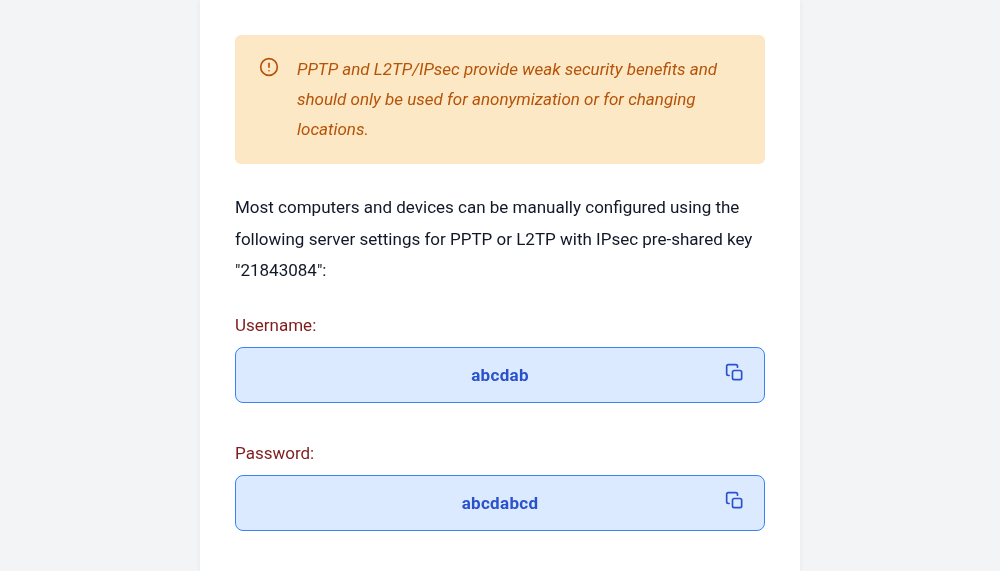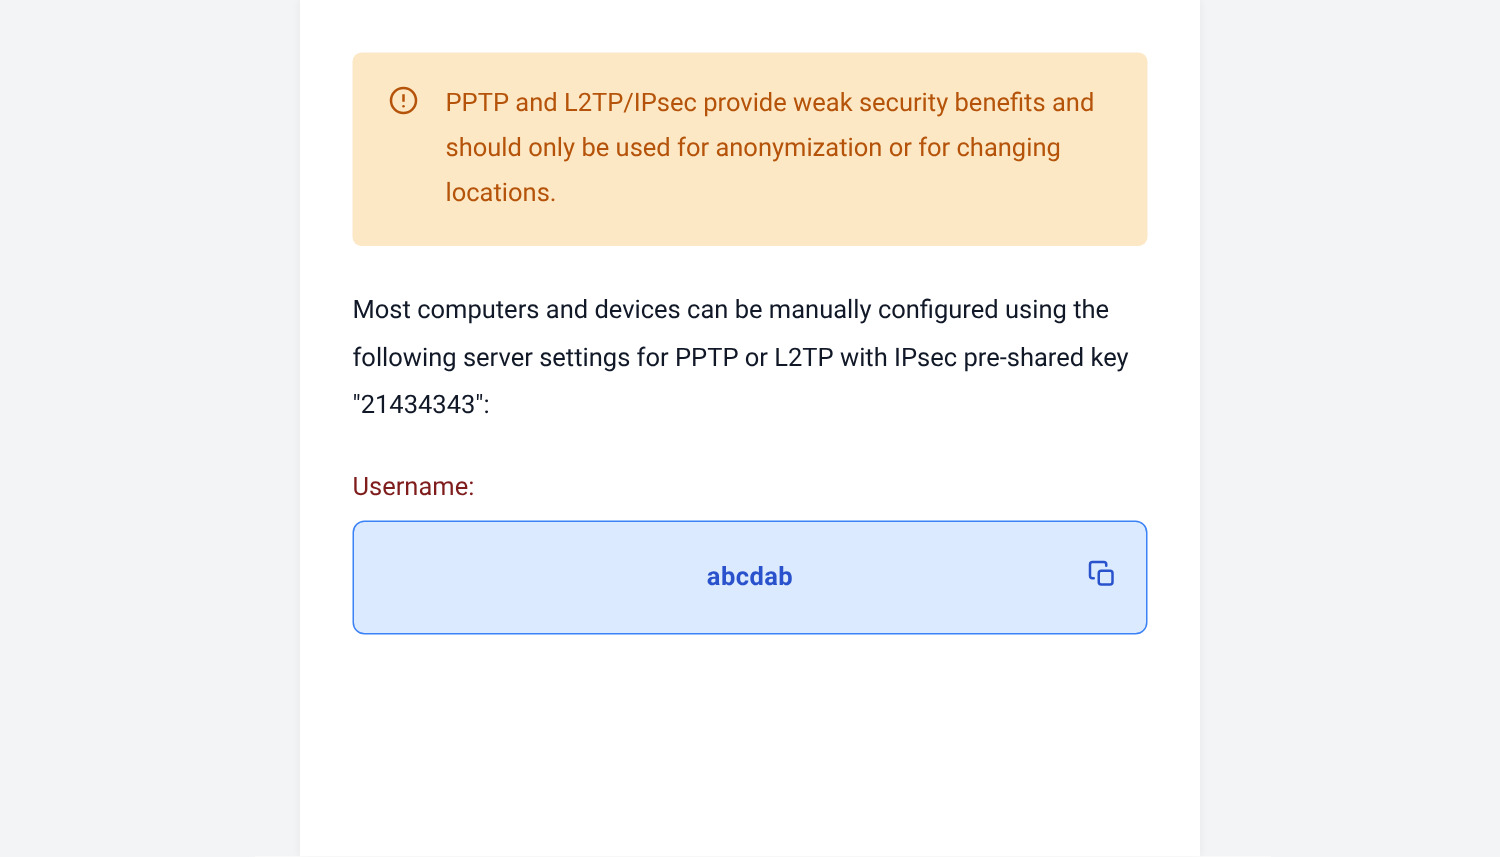--- a/index.html
+++ b/index.html
@@ -20,20 +20,21 @@
       height: 100%;
     }
     .alert {
       background: #fde8c5;
       border-radius: 6px;
       padding: 20px 24px;
       display: flex;
       gap: 18px;
       margin-top: 35px;
       margin-bottom: 28px;
+      font-style: italic;
     }
     .alert-icon {
       flex: 0 0 auto;
       width: 20px;
       height: 20px;
       color: #b45309;
       margin-top: 2px;
     }
     .alert-text {
       color: #b45309;
@@ -48,21 +49,21 @@
     }
     .field-label {
       color: #7f1d1d;
       font-size: 17px;
       margin-bottom: 12px;
     }
     .copy-box {
       border: 1.5px solid #3b82f6;
       background: #dbeafe;
       border-radius: 8px;
-      height: 76px;
+      height: 56px;
       display: flex;
       align-items: center;
       justify-content: center;
       position: relative;
       margin-bottom: 40px;
     }
     .copy-value {
       color: #2952cc;
       font-weight: 700;
       font-size: 17px;
@@ -96,31 +97,45 @@
     <span class="alert-icon">
       <svg viewBox="0 0 24 24" fill="none" stroke="currentColor" stroke-width="2">
         <circle cx="12" cy="12" r="10"></circle>
         <line x1="12" y1="7" x2="12" y2="13"></line>
         <circle cx="12" cy="16.5" r="1" fill="currentColor" stroke="none"></circle>
       </svg>
     </span>
     <div class="alert-text">PPTP and L2TP/IPsec provide weak security benefits and should only be used for anonymization or for changing locations.</div>
   </div>
 
-  <div class="description">Most computers and devices can be manually configured using the following server settings for PPTP or L2TP with IPsec pre-shared key "21434343":</div>
+  <div class="description">Most computers and devices can be manually configured using the following server settings for PPTP or L2TP with IPsec pre-shared key "21843084":</div>
 
   <div>
     <div class="field-label">Username:</div>
     <div class="copy-box">
       <span class="copy-value">abcdab</span>
       <button class="copy-btn">
         <span>
           <svg viewBox="0 0 24 24" fill="none" stroke="currentColor" stroke-width="2" stroke-linecap="round" stroke-linejoin="round">
             <rect x="9" y="9" width="11" height="11" rx="2"></rect>
             <path d="M5 15H4a2 2 0 0 1-2-2V4a2 2 0 0 1 2-2h9a2 2 0 0 1 2 2v1"></path>
           </svg>
         </span>
       </button>
     </div>
   </div>
 
+  <div class="section-gap">
+    <div class="field-label">Password:</div>
+    <div class="copy-box">
+      <span class="copy-value">abcdabcd</span>
+      <button class="copy-btn">
+        <span>
+          <svg viewBox="0 0 24 24" fill="none" stroke="currentColor" stroke-width="2" stroke-linecap="round" stroke-linejoin="round">
+            <rect x="9" y="9" width="11" height="11" rx="2"></rect>
+            <path d="M5 15H4a2 2 0 0 1-2-2V4a2 2 0 0 1 2-2h9a2 2 0 0 1 2 2v1"></path>
+          </svg>
+        </span>
+      </button>
+    </div>
+  </div>
 
 </div>
 
 </body></html>

